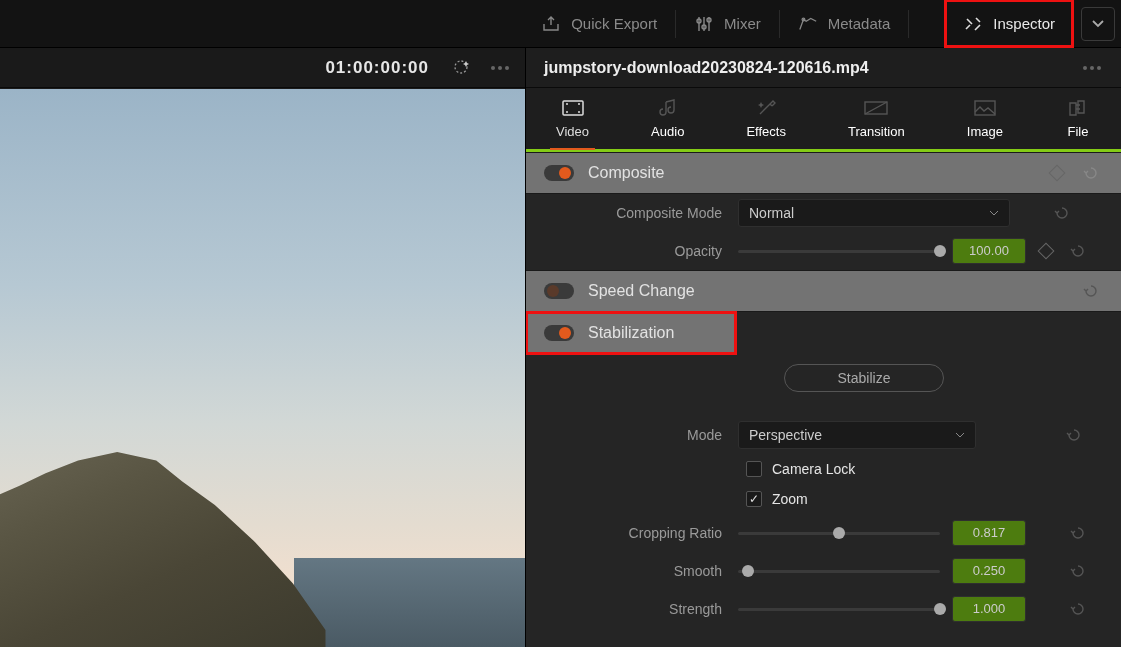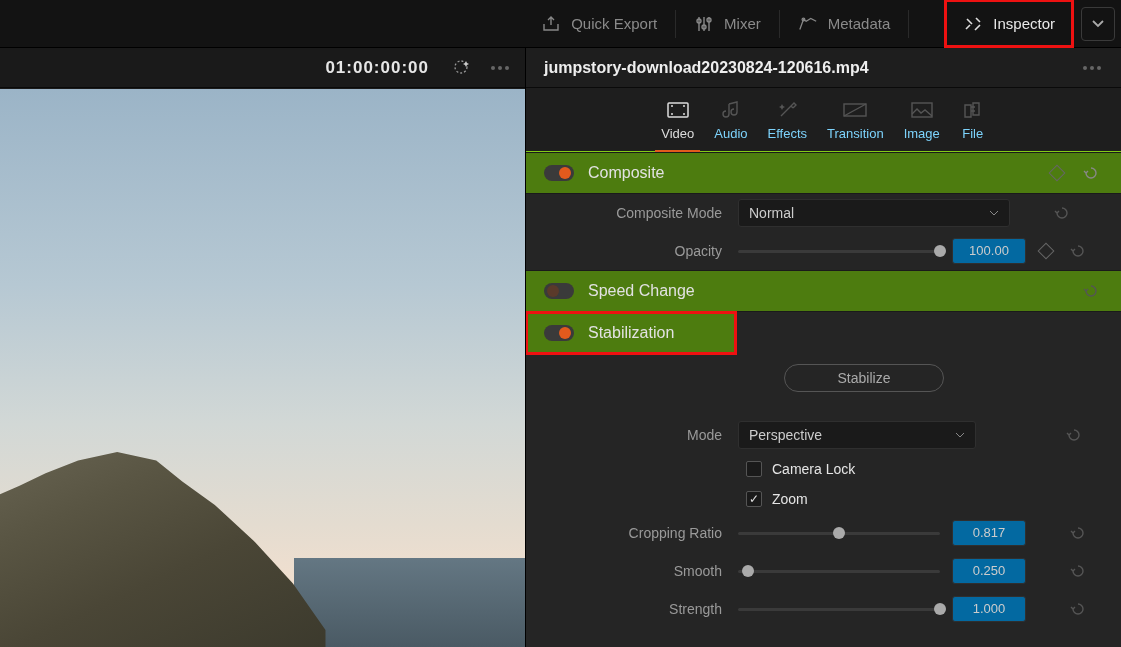--- a/index.html
+++ b/index.html
@@ -23,45 +23,45 @@
   .dots span { width:4px; height:4px; border-radius:50%; background:#666; }
   .preview { position:absolute; top:41px; left:0; right:0; bottom:0; overflow:hidden; }
   .sky { position:absolute; inset:0; background:linear-gradient(180deg, #9bb4c7 0%, #b6c8d3 35%, #d2d8d6 60%, #e4dcd0 78%, #f0dfcf 88%, #f5e3cc 100%); }
   .cliff { position:absolute; left:0; bottom:0; width:62%; height:38%; background:linear-gradient(155deg,#6a6654 0%,#595543 30%,#4a4636 60%,#3c3a2d 100%); clip-path: polygon(0% 28%, 6% 24%, 14% 18%, 24% 12%, 36% 8%, 48% 12%, 56% 22%, 66% 33%, 78% 50%, 90% 70%, 100% 92%, 100% 100%, 0% 100%); }
   .sea { position:absolute; right:0; bottom:0; width:44%; height:16%; background:linear-gradient(180deg,#647783 0%,#4a5a64 100%); }
   
   .right { flex:1; background:#212121; display:flex; flex-direction:column; border-left:1px solid #000; }
   .clip-header { height:40px; display:flex; align-items:center; justify-content:space-between; padding:0 18px; background:#1e1e1e; border-bottom:1px solid #0a0a0a; }
   .clip-name { color:#eee; font-size:16px; font-weight:600; }
   
-  .insp-tabs { height:64px; display:flex; align-items:flex-end; justify-content:center; padding:0 20px; background:#1e1e1e; border-bottom:1px solid #84cc16; }
-  .insp-tab { display:flex; flex-direction:column; align-items:center; gap:6px; padding:6px 10px 10px; color:#7dd3fc; font-size:13px; cursor:pointer; position:relative; }
+  .insp-tabs { height:64px; display:flex; align-items:flex-end; justify-content:space-between; padding:0 20px; background:#1e1e1e; border-bottom:3px solid #84cc16; }
+  .insp-tab { display:flex; flex-direction:column; align-items:center; gap:6px; padding:6px 10px 10px; color:#ffffff; font-size:13px; cursor:pointer; position:relative; }
   .insp-tab.active { color:#ddd; }
   .insp-tab.active::after { content:""; position:absolute; left:4px; right:4px; bottom:-1px; height:2px; background:#e25a1d; }
   .insp-tab .icon { width:26px; height:20px; display:flex; align-items:center; justify-content:center; }
   
   .sections { flex:1; overflow-y:auto; background:#252525; position:relative; }
   .sections::-webkit-scrollbar{width:10px;} .sections::-webkit-scrollbar-track{background:#1a1a1a;} .sections::-webkit-scrollbar-thumb{background:#3a3a3a;border-radius:5px;}
   
-  .section-header { height:42px; display:flex; align-items:center; padding:0 18px; border-top:1px solid #1a1a1a; border-bottom:1px solid #1a1a1a; background:#4d7c0f; gap:14px; }
+  .section-header { height:42px; display:flex; align-items:center; padding:0 18px; border-top:1px solid #1a1a1a; border-bottom:1px solid #1a1a1a; background:#737373; gap:14px; }
   .pill { width:30px; height:16px; border-radius:8px; background:#3a3a3a; position:relative; cursor:pointer; }
   .pill.on .knob { left:15px; background:#e25a1d; }
   .pill .knob { position:absolute; top:2px; left:3px; width:12px; height:12px; border-radius:50%; background:#5a3a2a; transition:none; }
   .section-title { color:#e2e2e2; font-size:16px; flex:1; }
   .kf-diamond { width:12px; height:12px; transform:rotate(45deg); border:1px solid #666; cursor:pointer; }
   .reset-circ { width:18px; height:18px; display:flex; align-items:center; justify-content:center; cursor:pointer; }
   
   .row { display:flex; align-items:center; height:38px; padding:0 18px 0 0; gap:12px; }
   .row-label { width:200px; text-align:right; color:#9a9a9a; font-size:14px; padding-right:4px; }
   .select { flex:0 0 272px; height:28px; background:#1a1a1a; border:1px solid #2f2f2f; border-radius:3px; display:flex; align-items:center; justify-content:space-between; padding:0 10px; color:#ccc; font-size:14px; cursor:pointer; }
   .chev { width:10px; height:10px; }
   .slider-wrap { flex:0 0 202px; display:flex; align-items:center; }
   .slider-track { flex:1; height:3px; background:#3a3a3a; border-radius:2px; position:relative; cursor:pointer; }
   .slider-knob { position:absolute; top:50%; width:12px; height:12px; border-radius:50%; background:#aaa; transform:translate(-50%,-50%); }
-  .numbox { width:74px; height:26px; background:#0369a1; border:1px solid #2f2f2f; border-radius:3px; color:#ccc; font-size:13px; text-align:center; line-height:24px; cursor:ew-resize; }
+  .numbox { width:74px; height:26px; background:#4d7c0f; border:1px solid #2f2f2f; border-radius:3px; color:#ccc; font-size:13px; text-align:center; line-height:24px; cursor:ew-resize; }
   .kf-slot { width:16px; display:flex; justify-content:center; }
   .reset-slot { width:24px; display:flex; justify-content:center; }
   
   .stab-btn { width:160px; height:28px; border:1px solid #555; border-radius:14px; background:transparent; color:#aaa; font-size:14px; display:flex; align-items:center; justify-content:center; cursor:pointer; margin:10px auto 24px 258px; }
   .checkbox { width:16px; height:16px; border:1px solid #555; border-radius:2px; background:#1a1a1a; display:flex; align-items:center; justify-content:center; cursor:pointer; }
   .checkbox.checked::after { content:"✓"; color:#ddd; font-size:12px; }
   .check-row { display:flex; align-items:center; gap:10px; height:30px; padding-left:220px; color:#e5e5e5; font-size:14px; }
   
   svg { display:block; }
   .stroke { stroke:#888; fill:none; stroke-width:1.4; }

